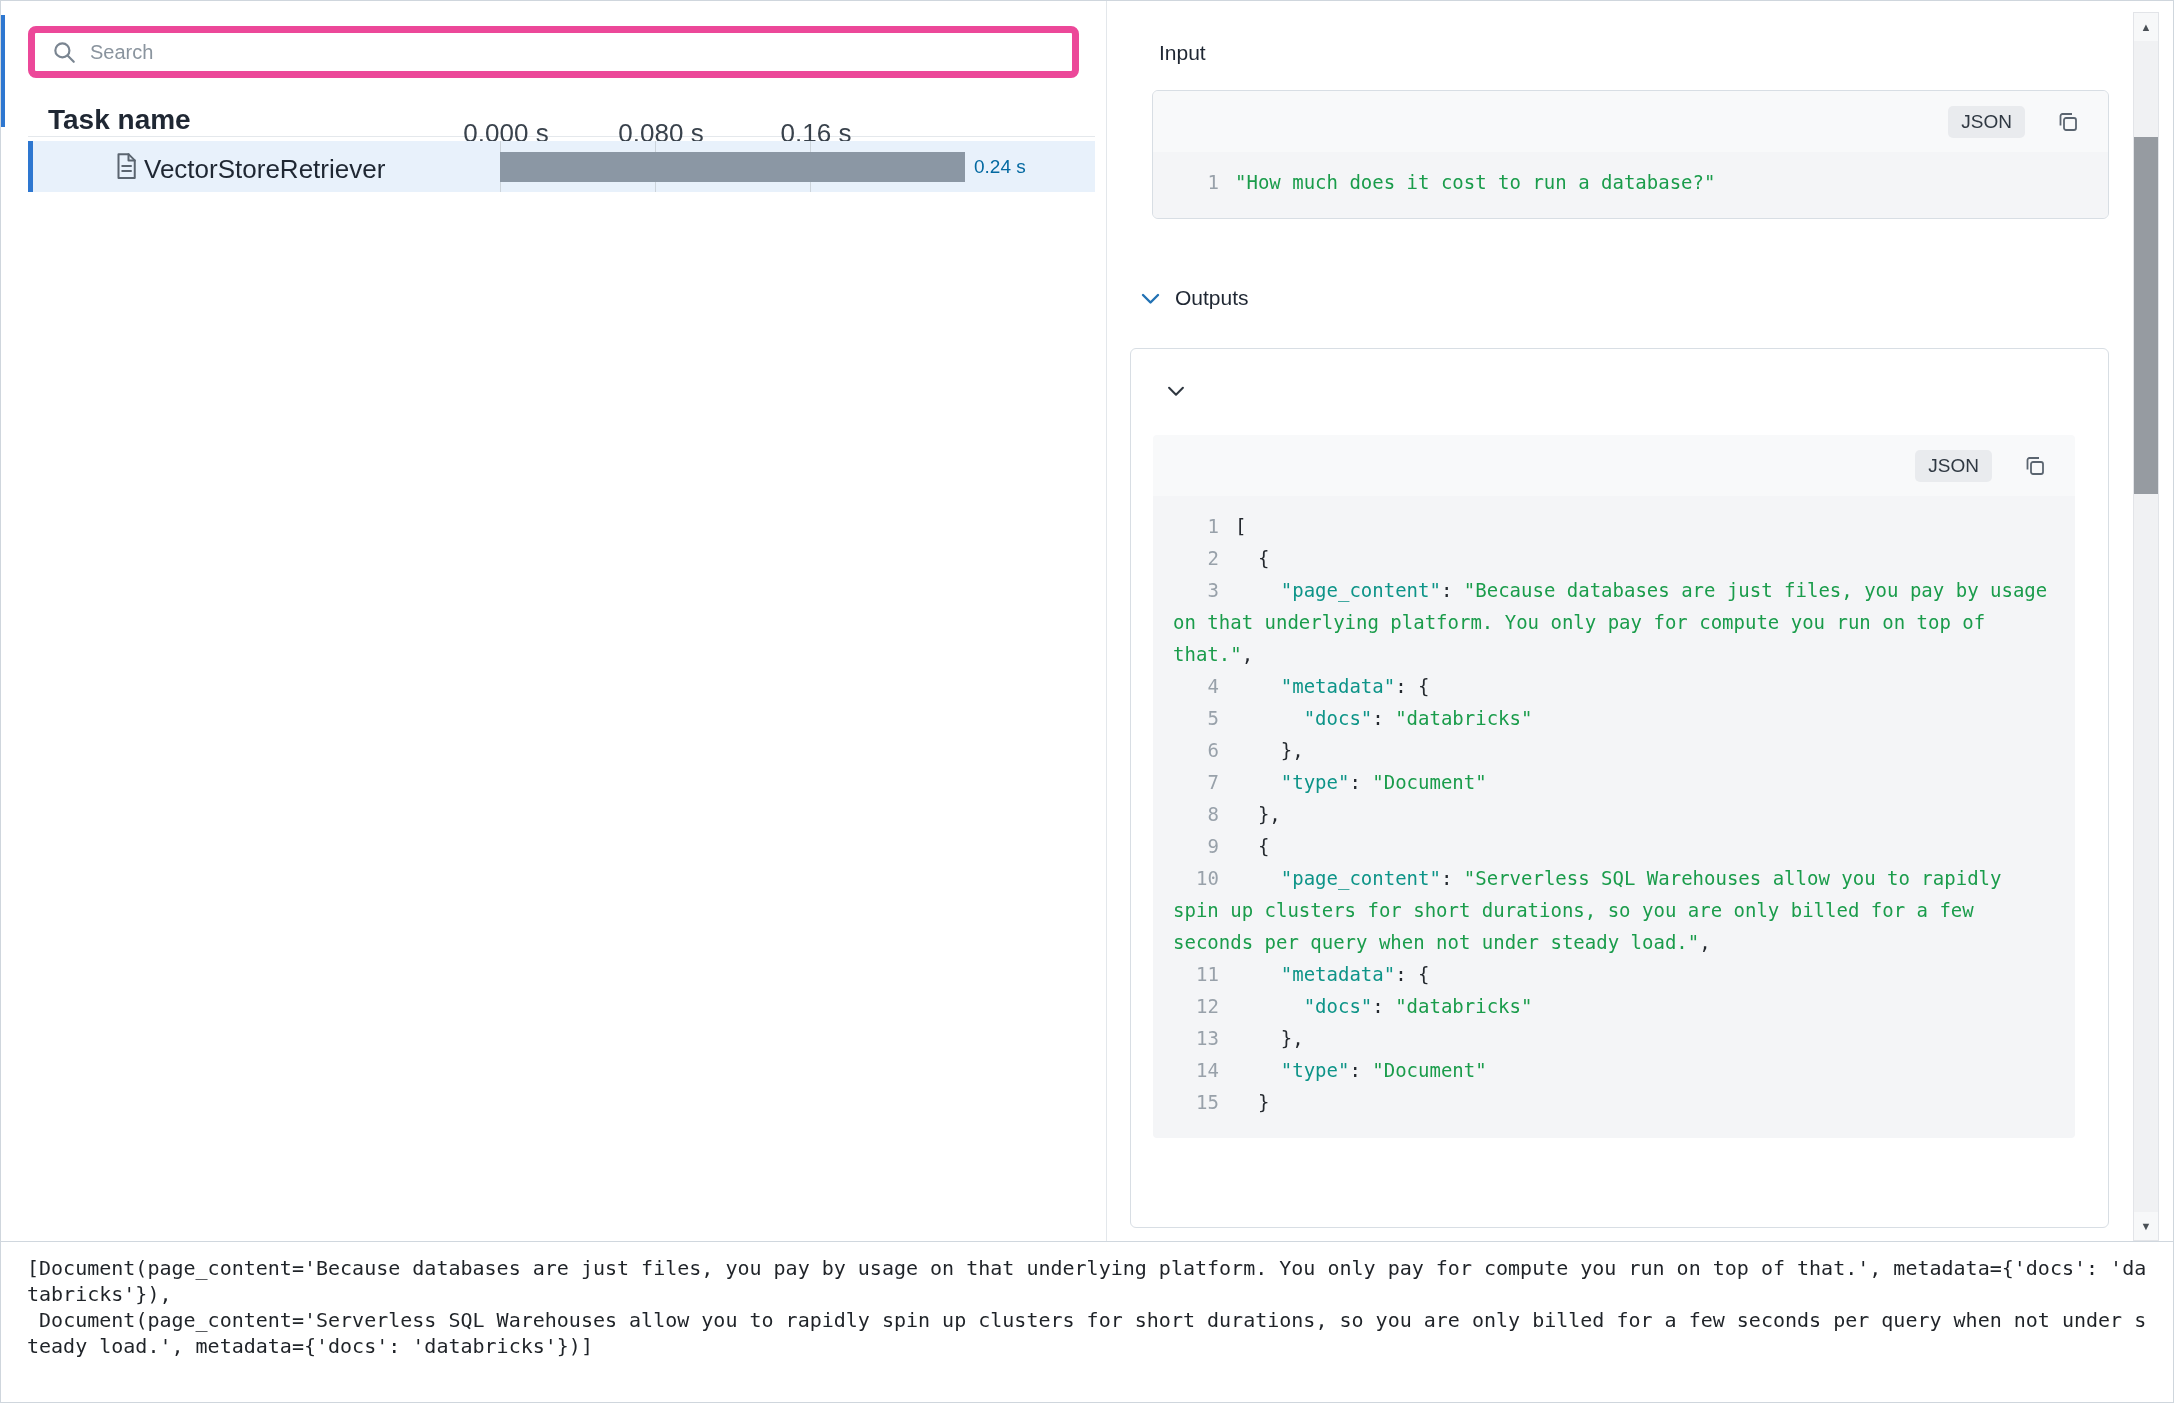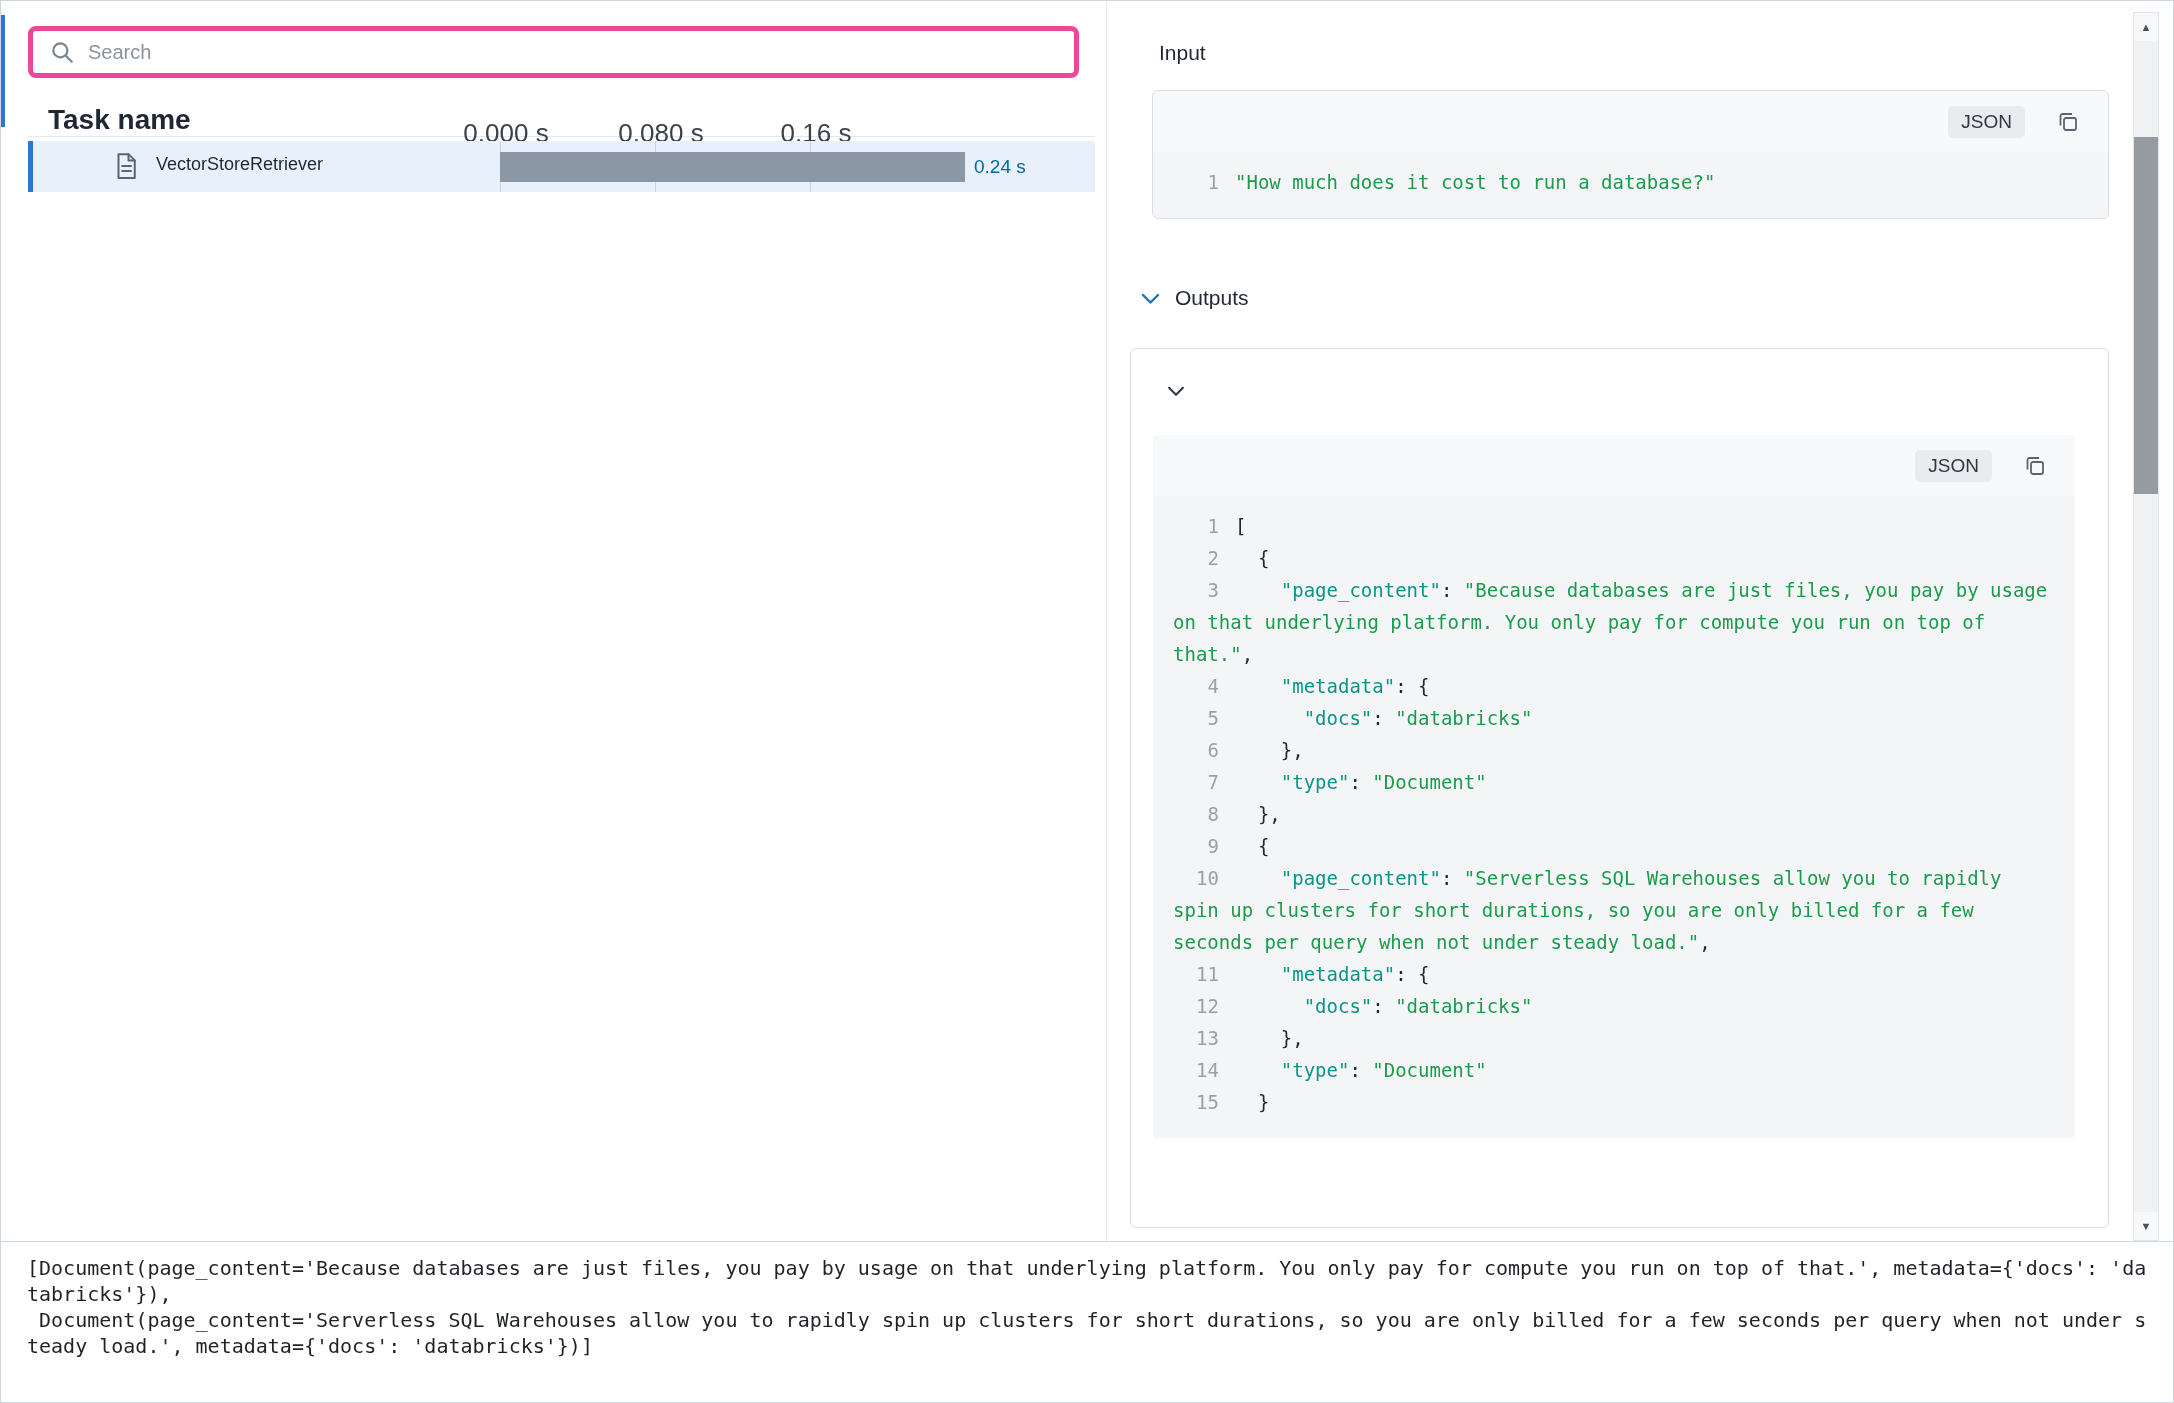--- a/index.html
+++ b/index.html
@@ -10,40 +10,40 @@
     font-family:"Liberation Sans", sans-serif; color:#1f2733;
   }
   .left-accent { position:absolute; left:0; top:14px; width:4px; height:112px; background:#2e77d0; z-index:6; }
 
   .main-area { position:absolute; top:0; left:0; right:0; height:1240px; display:flex; }
 
   
   .left-panel { position:relative; width:1105px; height:100%; background:#fff; }
   .search-box {
     position:absolute; left:27px; top:25px; width:1051px; height:52px;
-    border:5px solid #ec4899; border-radius:8px; background:#fff;
+    border:7px solid #ec4899; border-radius:8px; background:#fff;
     display:flex; align-items:center; padding:0 16px; gap:13px;
   }
   .search-box input {
     border:none; outline:none; flex:1; font-size:20px; color:#333;
     font-family:"Liberation Sans", sans-serif; background:transparent;
   }
   .search-box input::placeholder { color:#8a949e; }
 
   .table-header { position:absolute; top:96px; left:27px; width:1067px; height:40px; border-bottom:1px solid #e4e8ec; }
   .th-task { position:absolute; left:20px; top:7px; font-size:28px; font-weight:bold; color:#1f2733; }
   .tick { position:absolute; top:21px; font-size:26px; color:#39424c; transform:translateX(-50%); white-space:nowrap; }
   .tick-0 { left:478px; } .tick-1 { left:633px; } .tick-2 { left:788px; }
 
   .task-row { position:absolute; top:140px; left:27px; width:1067px; height:51px; background:#e8f1fb; cursor:pointer; }
   .row-accent { position:absolute; left:0; top:0; width:5px; height:100%; background:#2e77d0; }
   .gridline { position:absolute; top:0; bottom:0; width:1px; background:#ccd4db; }
   .g0 { left:472px; } .g1 { left:627px; } .g2 { left:782px; }
   .doc-icon { position:absolute; left:83px; top:10px; width:30px; height:30px; }
-  .task-label { position:absolute; left:128px; top:13px; font-size:18px; color:#1f2733; }
+  .task-label { position:absolute; left:116px; top:13px; font-size:26px; color:#1f2733; }
   .duration-bar { position:absolute; left:472px; top:11px; width:465px; height:30px; background:#8b97a4; }
   .duration-label { position:absolute; left:946px; top:15px; font-size:19px; color:#0369a1; }
 
   
   .right-panel { position:relative; flex:1; height:100%; border-left:1px solid #e3e7eb; background:#fff; }
 
   .section-title { font-size:21px; font-weight:normal; color:#1f2733; }
   .input-title { position:absolute; left:52px; top:40px; }
 
   .code-card {

